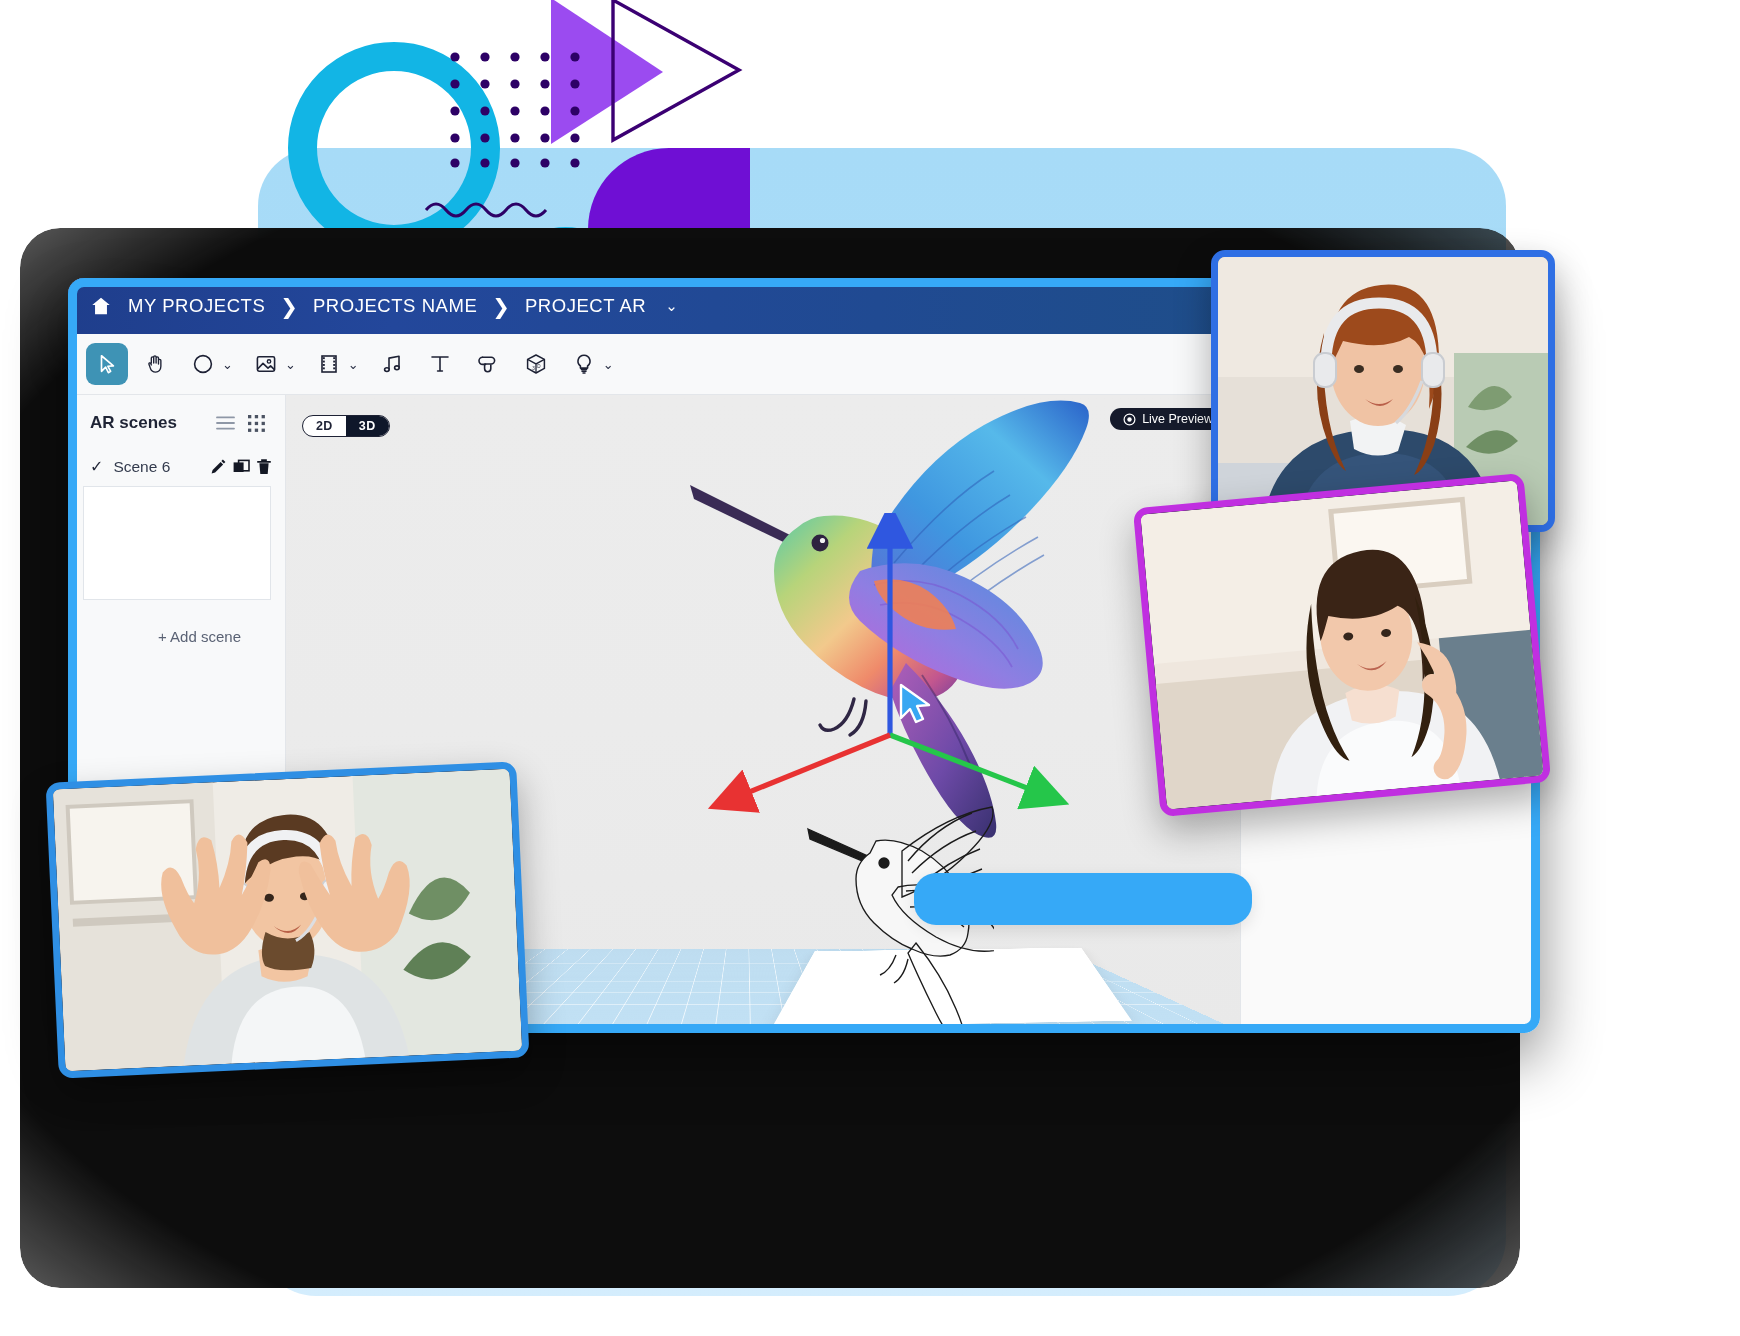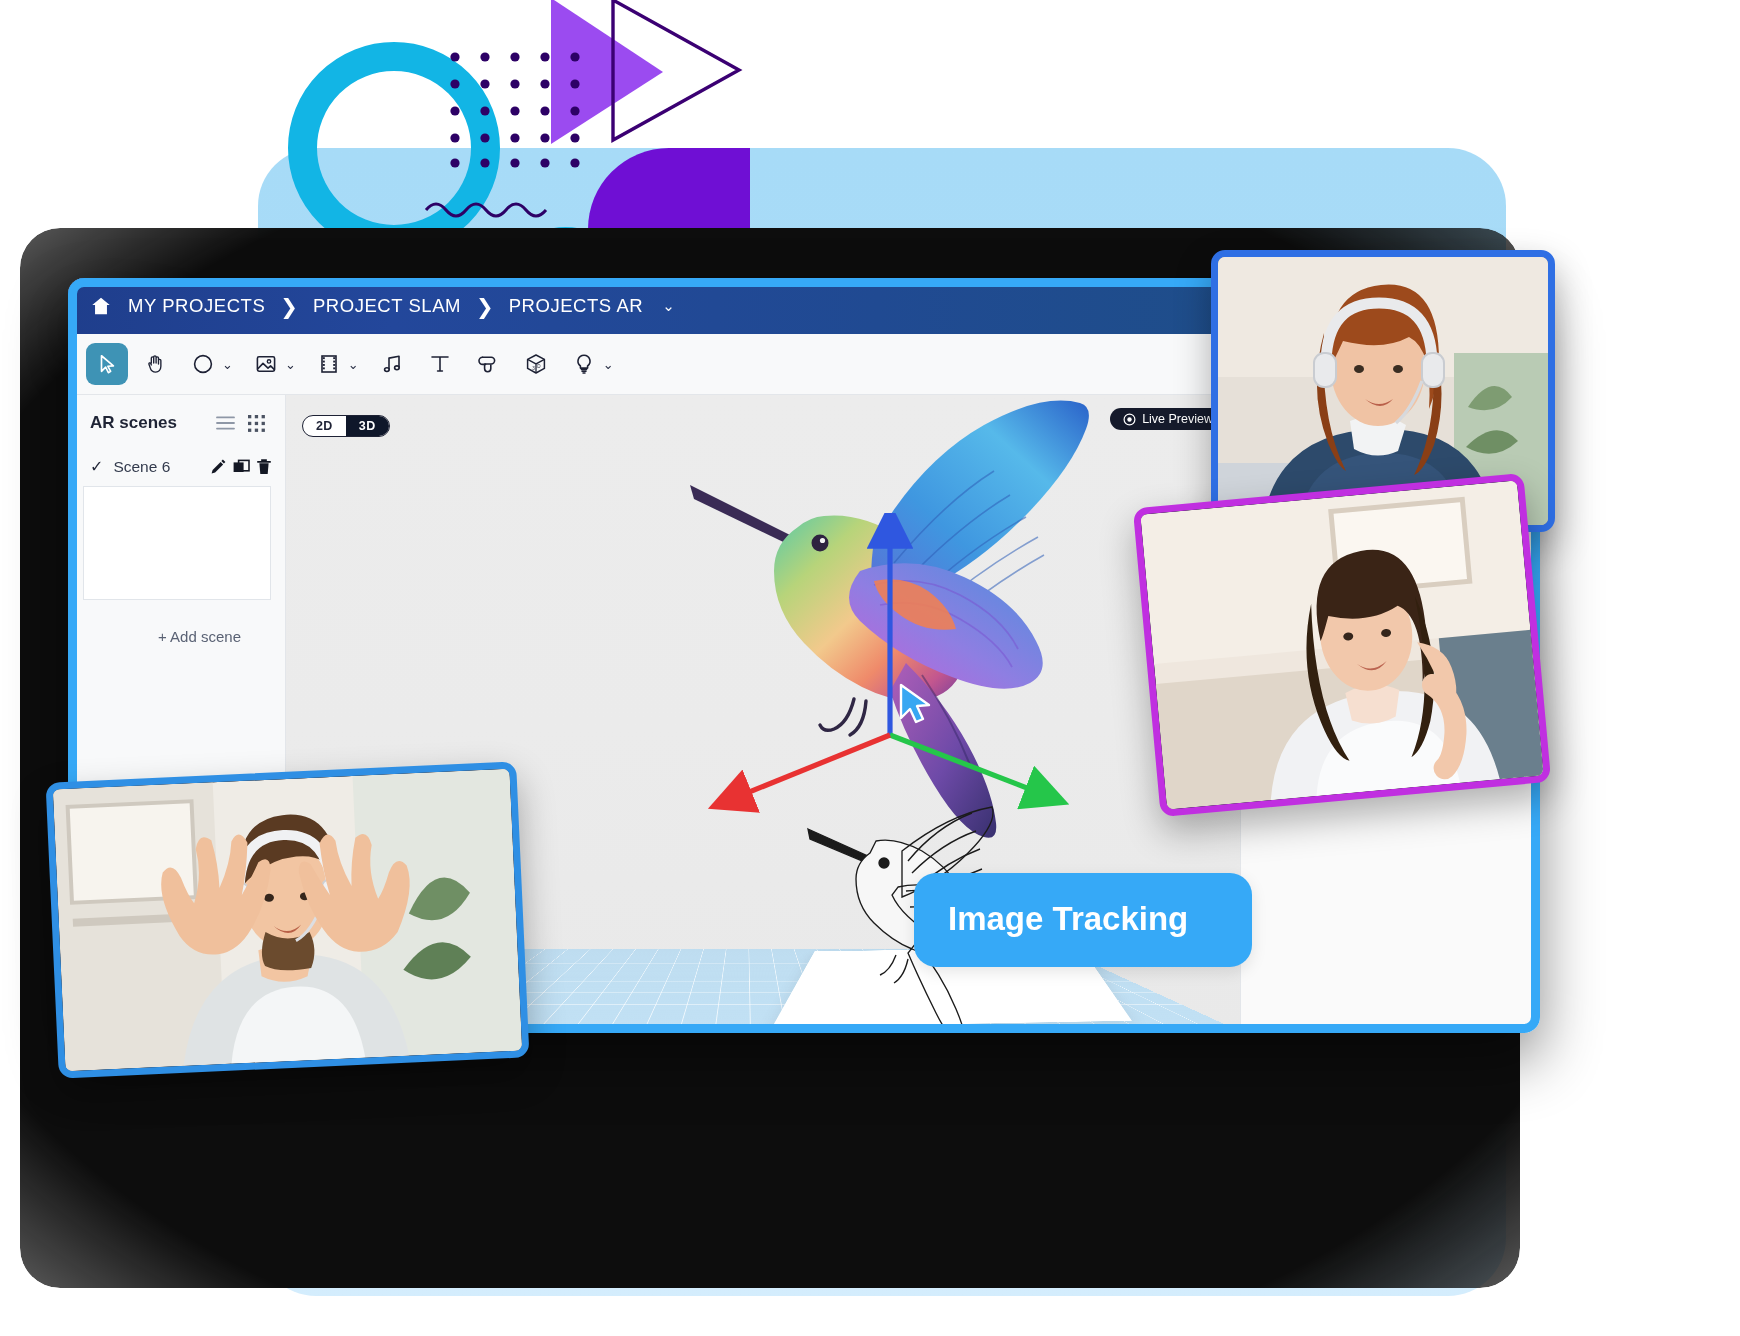--- a/index.html
+++ b/index.html
@@ -183,23 +183,23 @@
 
   <div class="app">
 
     <div class="titlebar">
       <svg width="22" height="22" viewBox="0 0 24 24">
         <path d="M12 3 L2.5 11 h3 V21 h13 V11 h3 Z" fill="#fff"></path>
       </svg>
       <div class="crumb">
         <span class="crumb-txt">MY PROJECTS</span>
         <span class="chev">❯</span>
-        <span class="crumb-txt">PROJECT SLAM</span>
+        <span class="crumb-txt">PROJECTS NAME</span>
         <span class="chev">❯</span>
-        <span class="crumb-txt">PROJECTS AR</span>
+        <span class="crumb-txt">PROJECT AR</span>
         <span class="caret">⌄</span>
       </div>
     </div>
 
     <div class="toolbar">
 
       <div class="tool-grp">
         <div class="tool active">
           <svg width="22" height="22" viewBox="0 0 24 24">
             <path d="M6 3 L6 20 L10.5 15.5 L13.5 21.5 L16 20 L13 14.5 L19 14 Z" fill="none" stroke="#fff" stroke-width="1.8" stroke-linejoin="round"></path>
@@ -579,16 +579,15 @@
         <rect x="264" y="102" width="20" height="32" rx="9" fill="#f0f1f3" stroke="#cdd0d5" stroke-width="2"></rect>
         <path d="M264 126 q-12 28 -28 36" fill="none" stroke="#dcdee2" stroke-width="3"></path>
       </g>
       <path d="M120 152 q-22 -40 -14 -64 q10 -12 18 6 q6 18 12 26 q10 -28 4 -54 q4 -18 16 -8 q6 24 6 48 q12 -24 14 -46 q8 -14 16 2 q-2 28 -8 52 q10 -16 18 -32 q12 -8 12 8 q-6 34 -22 58 q-14 22 -34 24 q-24 2 -38 -20 Z" fill="#f0c09c"></path>
       <path d="M338 158 q20 -42 12 -66 q-10 -12 -18 6 q-6 18 -12 26 q-10 -28 -4 -54 q-4 -18 -16 -8 q-6 24 -6 48 q-12 -24 -14 -46 q-8 -14 -16 2 q2 28 8 52 q-10 -16 -18 -32 q-12 -8 -12 8 q6 34 22 58 q14 22 34 24 q24 2 40 -18 Z" fill="#f0c09c"></path>
     </svg>
   </div>
 
 
   <div class="callout callout-b">
-    <div>Image Tracking</div>
   </div>
 
 </div>
 
 </body></html>

